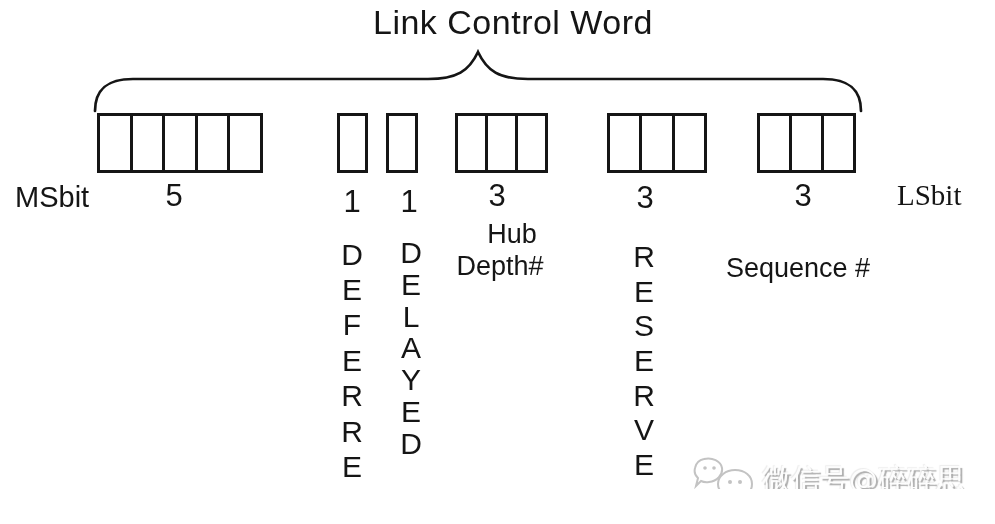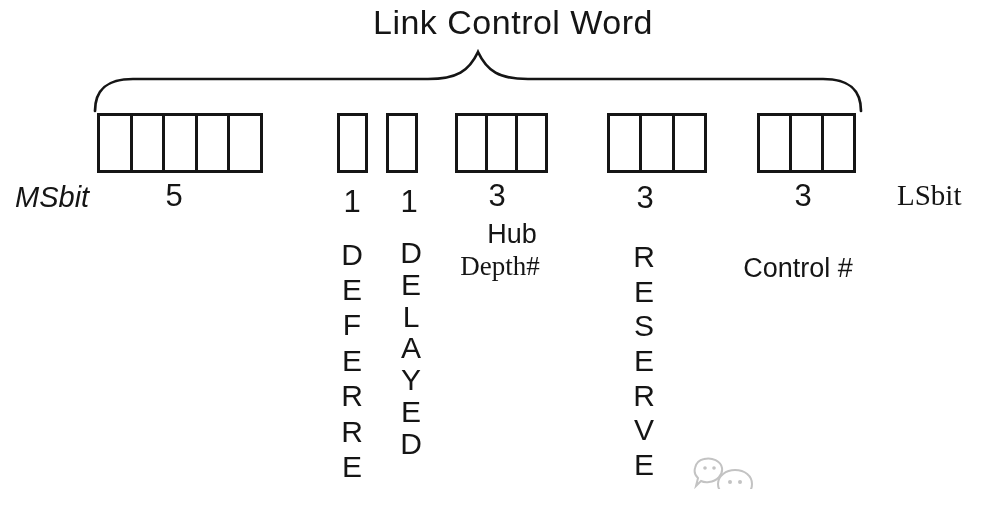--- a/index.html
+++ b/index.html
@@ -88,35 +88,35 @@
     <div class="cell"></div>
     <div class="cell"></div>
   </div>
 
   <div class="boxgroup" style="left:757px;width:99px;">
     <div class="cell"></div>
     <div class="cell"></div>
     <div class="cell"></div>
   </div>
 
-  <div class="abs endcap" style="left:15px;top:181px;font-style:italic;">MSbit</div>
+  <div class="abs endcap" style="left:15px;top:181px;">MSbit</div>
   <div class="abs endcap" style="left:897px;top:179px;font-family:Liberation Serif, serif;">LSbit</div>
 
   <div class="abs ctr num" style="left:174px;top:178px;">5</div>
   <div class="abs ctr num" style="left:352px;top:184px;">1</div>
   <div class="abs ctr num" style="left:409px;top:184px;">1</div>
   <div class="abs ctr num" style="left:497px;top:178px;">3</div>
   <div class="abs ctr num" style="left:645px;top:180px;">3</div>
   <div class="abs ctr num" style="left:803px;top:178px;">3</div>
 
 
   <div class="abs ctr sub" style="left:512px;top:219px;">Hub</div>
-  <div class="abs ctr sub" style="left:500px;top:251px;font-family:Liberation Serif, serif;">Depth#</div>
+  <div class="abs ctr sub" style="left:500px;top:251px;">Depth#</div>
 
-  <div class="abs ctr sub" style="left:798px;top:253px;">Control #</div>
+  <div class="abs ctr sub" style="left:798px;top:253px;">Sequence #</div>
 
   <div class="vword" style="left:352px;top:237px;--pitch:35.4px;">
       <span>D</span>
       <span>E</span>
       <span>F</span>
       <span>E</span>
       <span>R</span>
       <span>R</span>
       <span>E</span>
       <span>D</span>
@@ -146,14 +146,15 @@
       <path d="M11,6 C19,4 28,8 29,15 C30,22 24,28 16,29 C13,29.4 10,29 8,28 L3,33 L5,25 C2,22.5 1,19 2,15 C3,10 6,7 11,6 Z"></path>
       <path d="M42,17 C52,17 59,23 59,31 C59,39 52,45 42,45 C39.5,45 37,44.6 35,43.8 L28,48 L31,41 C27,38.5 25,35 25,31 C25,23 33,17 42,17 Z"></path>
     </g>
     <g fill="#c3c3c3">
       <circle cx="12" cy="15" r="1.8"></circle>
         <circle cx="21" cy="15" r="1.8"></circle>
       <circle cx="37" cy="29" r="2"></circle>
         <circle cx="47" cy="29" r="2"></circle>
     </g>
   </svg>
+  <div class="watermark-text" style="left:762px;top:460px;">微信号@碎碎思</div>
 
 </div>
 
 </body></html>

